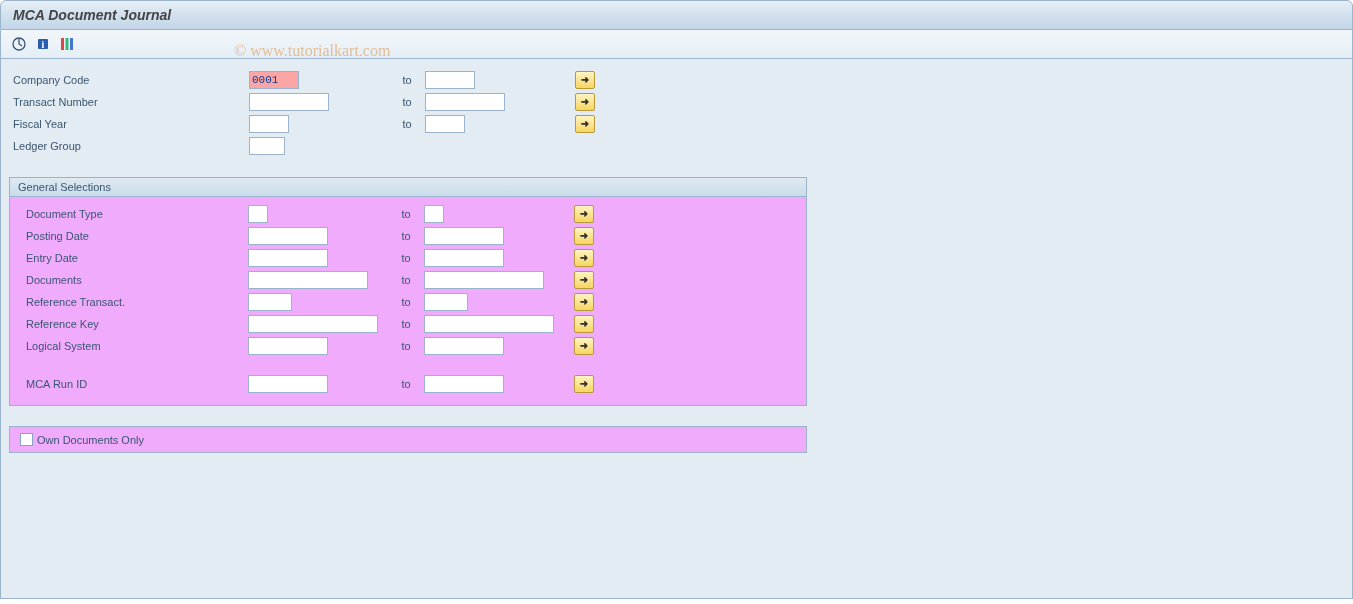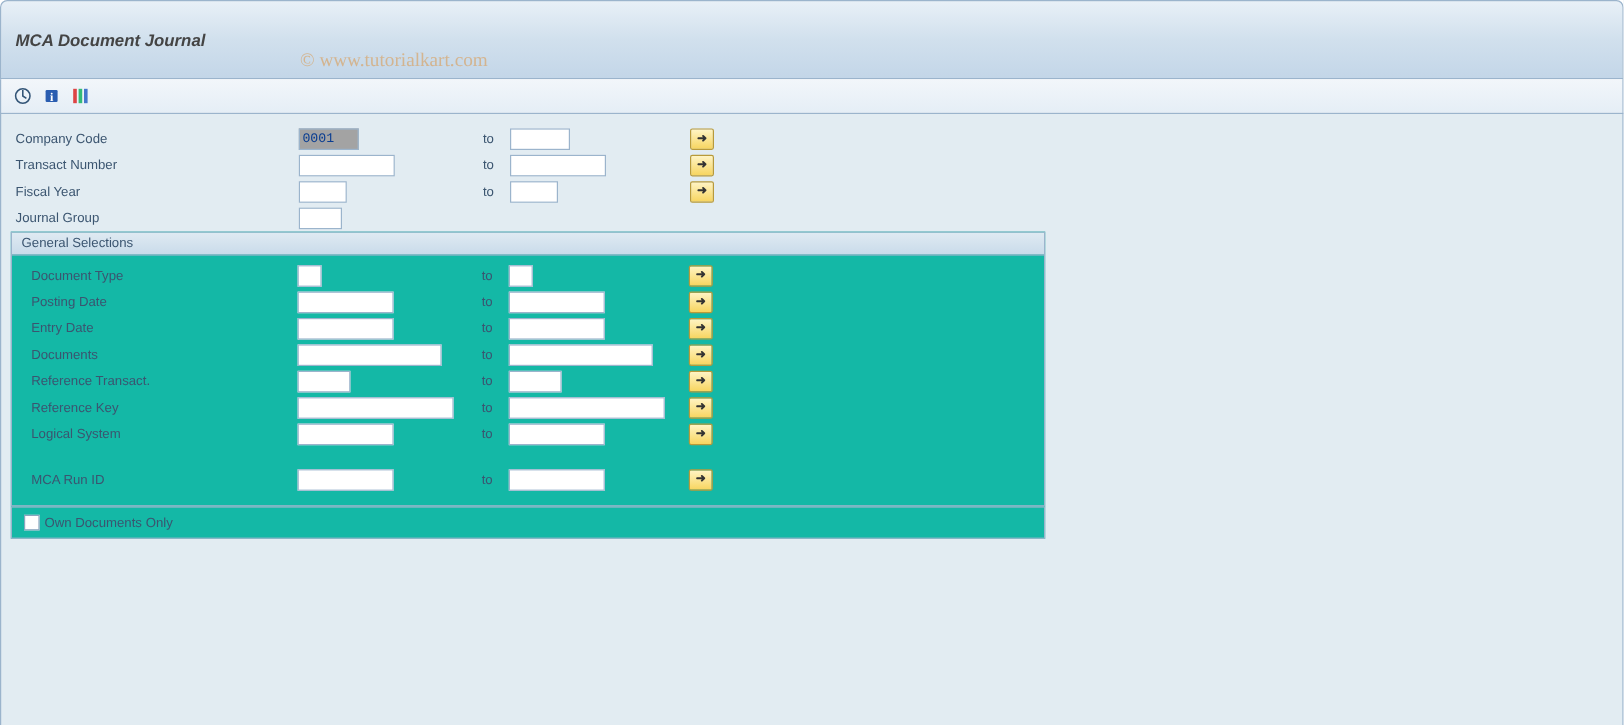--- a/index.html
+++ b/index.html
@@ -7,21 +7,21 @@
       font-family: Arial, sans-serif;
       font-size: 11px;
       background: #fff;
       color: #333;
       width: 1353px;
     }
     .title-bar {
       background: linear-gradient(to bottom, #e8f0f7 0%, #d1e0ed 50%, #c3d6e8 100%);
       border: 1px solid #9bb4cc;
       border-radius: 6px 6px 0 0;
-      padding: 24px 12px;
+      padding: 6px 12px;
       font-style: italic;
       font-weight: bold;
       font-size: 14px;
       color: #444;
     }
     .toolbar {
       background: linear-gradient(to bottom, #f2f6fa 0%, #e5eef6 100%);
       border: 1px solid #9bb4cc;
       border-top: none;
       padding: 4px 8px;
@@ -61,21 +61,21 @@
     .ext-cell { width: 40px; display:flex; justify-content:center; }
     input[type="text"] {
       border: 1px solid #9bb4cc;
       background: #fff;
       height: 18px;
       font-size: 11px;
       padding: 0 2px;
       font-family: Arial, sans-serif;
     }
     input.selected {
-      background: #a3a3a3;
+      background: #fca5a5;
       color: #0a3d91;
       font-family: "Courier New", monospace;
     }
     .w-small { width: 50px; }
     .w-xs { width: 20px; }
     .w-med { width: 80px; }
     .w-lg { width: 120px; }
     .ext-btn {
       width: 20px;
       height: 18px;
@@ -86,23 +86,23 @@
       align-items: center;
       justify-content: center;
       cursor: pointer;
       font-weight: bold;
       color: #333;
       font-size: 10px;
       line-height: 1;
     }
     .groupbox {
       border: 1px solid #9bb4cc;
-      margin-top: 0;
-      background: #14b8a6;
-      width: 862px;
+      margin-top: 20px;
+      background: #f0abfc;
+      width: 798px;
     }
     .group-title {
       background: linear-gradient(to bottom, #dfeaf2 0%, #c9dbea 100%);
       border-bottom: 1px solid #9bb4cc;
       padding: 3px 8px;
       color: #3b5570;
       font-size: 11px;
     }
     .group-body {
       padding: 6px 6px 10px 6px;
@@ -119,21 +119,21 @@
       width: 13px;
       height: 13px;
       border: 1px solid #8aa5bf;
       background: #fff;
       display:inline-block;
     }
     .spacer-row { height: 16px; }
     .watermark {
       position: absolute;
       top: 42px;
-      left: 250px;
+      left: 234px;
       color: rgba(220,150,70,0.55);
       font-size: 16px;
       font-family: Georgia, serif;
       pointer-events: none;
     }
   </style>
 </head>
 <body>
 
 <div class="title-bar">
@@ -191,21 +191,21 @@
     <div class="from-cell"><input type="text" class="w-small" style="width: 40px;"></div>
     <div class="to-lbl">to</div>
     <div class="to-cell"><input type="text" class="w-small" style="width: 40px;"></div>
     <div class="ext-cell">
         <div class="ext-btn">➜</div>
       </div>
   </div>
 
 
   <div class="row">
-    <div class="label">Journal Group</div>
+    <div class="label">Ledger Group</div>
     <div class="from-cell"><input type="text" style="width: 36px;"></div>
   </div>
 
   <div class="groupbox">
     <div class="group-title">General Selections</div>
     <div class="group-body">
 
       <div class="row">
         <div class="label">Document Type</div>
         <div class="from-cell"><input type="text" class="w-xs" style=""></div>

